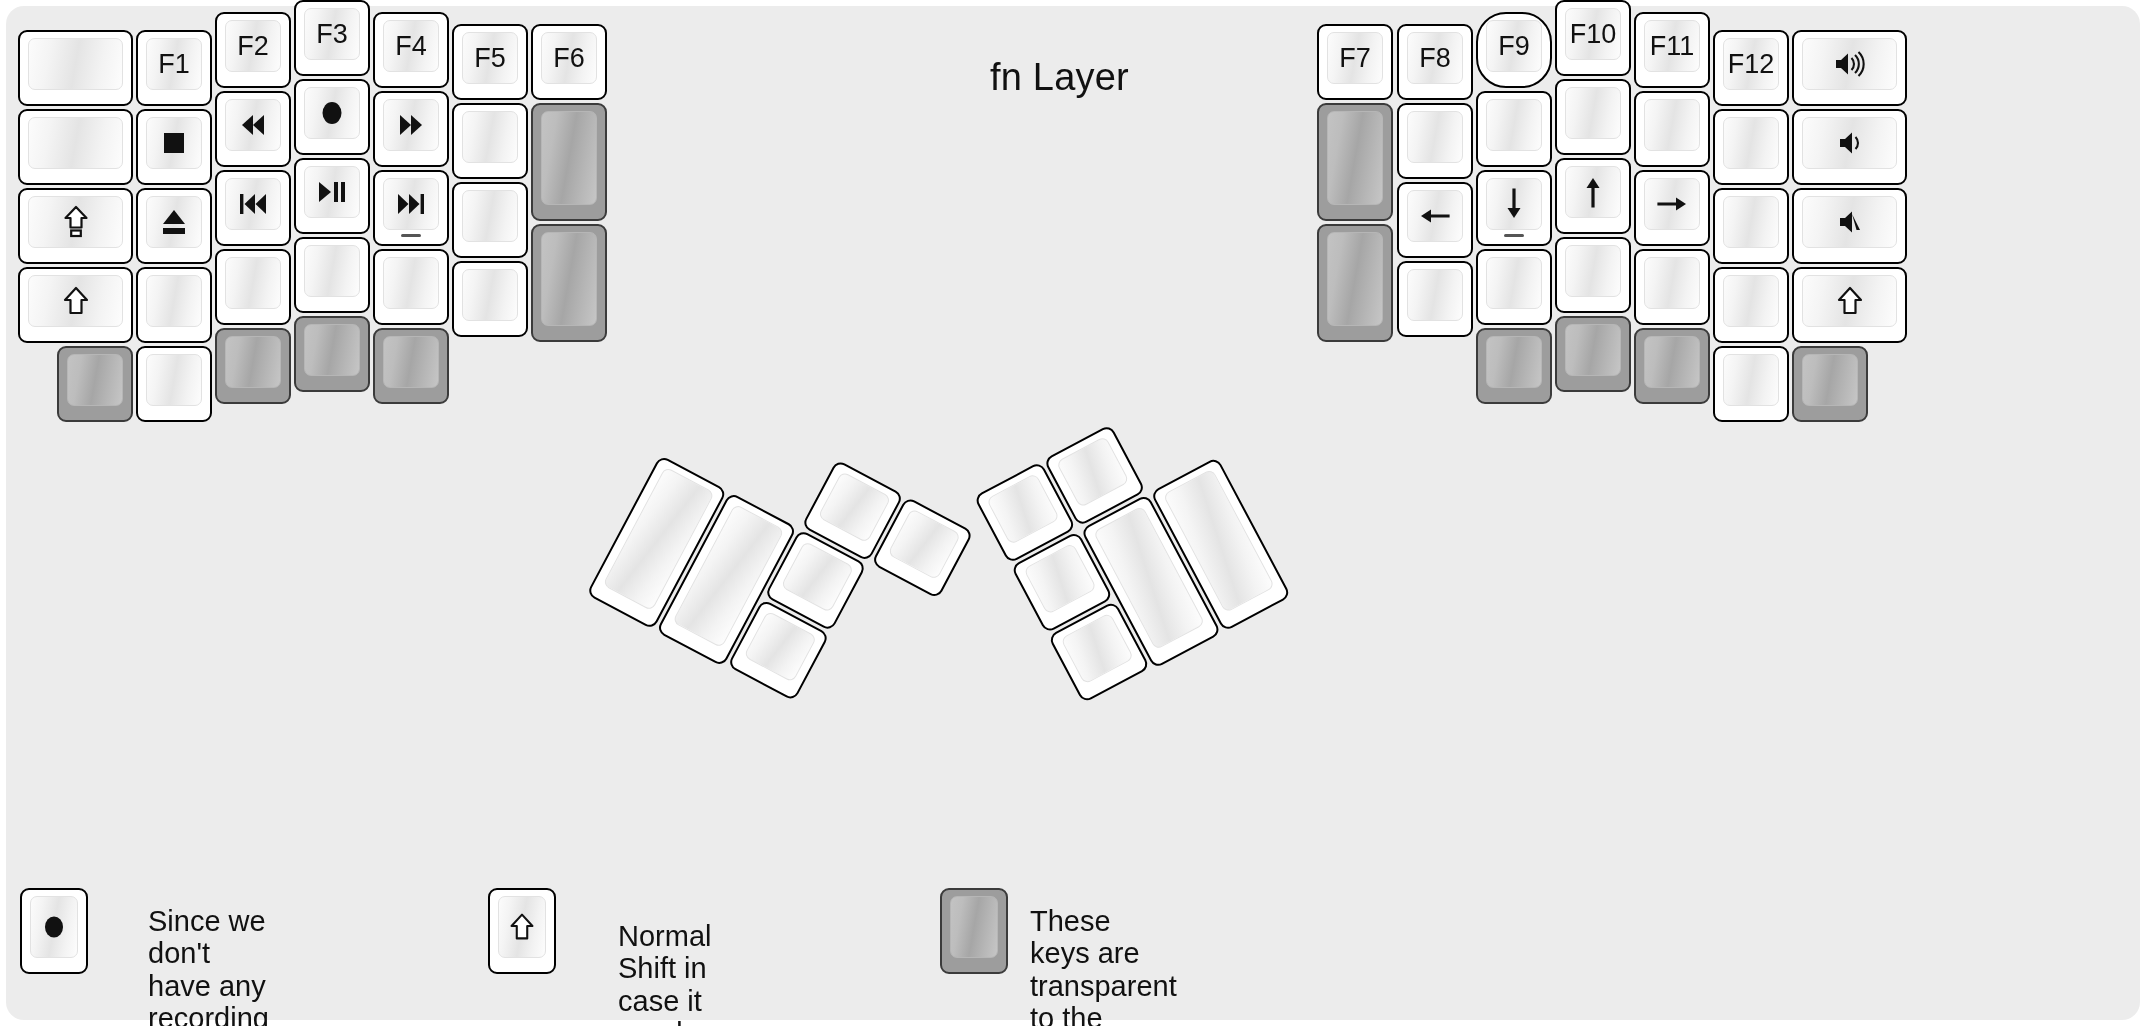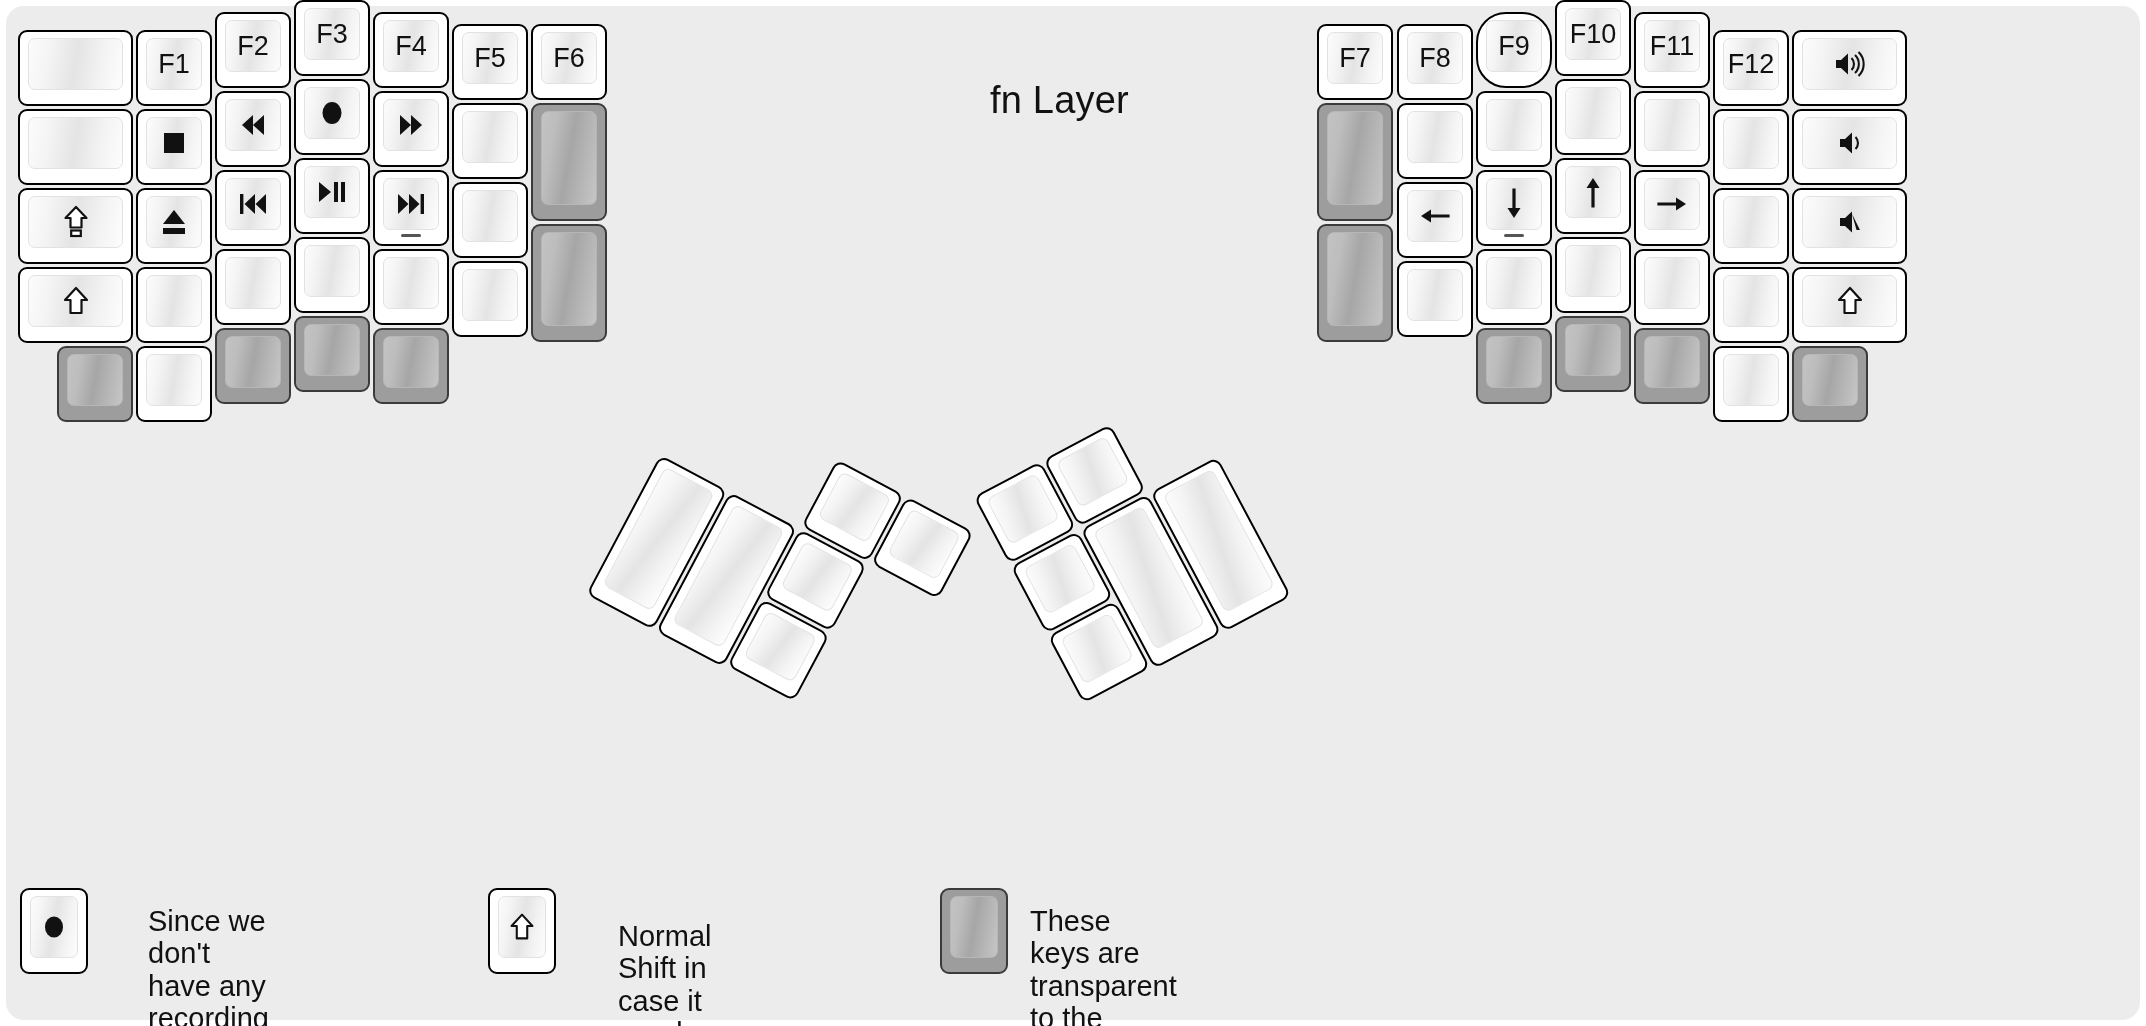--- a/index.html
+++ b/index.html
@@ -91,21 +91,21 @@
     white-space:pre-line;
   }
   svg{display:block;overflow:visible;}
 </style>
 </head>
 <body>
 
 <div id="root">
   <div class="panel"></div>
 
-  <div class="title" id="title" style="left:990px;top:56px;margin-top:23px;">fn Layer</div>
+  <div class="title" id="title" style="left:990px;top:56px;">fn Layer</div>
 
   <div id="keys">
       <div class="key" style="left: 18px; top: 30px; width: 115px; height: 76px;">
         <div class="top"></div>
       </div>
       <div class="key" style="left: 18px; top: 109px; width: 115px; height: 76px;">
         <div class="top"></div>
       </div>
       <div class="key" style="left: 18px; top: 188px; width: 115px; height: 76px;">
         <div class="top">

